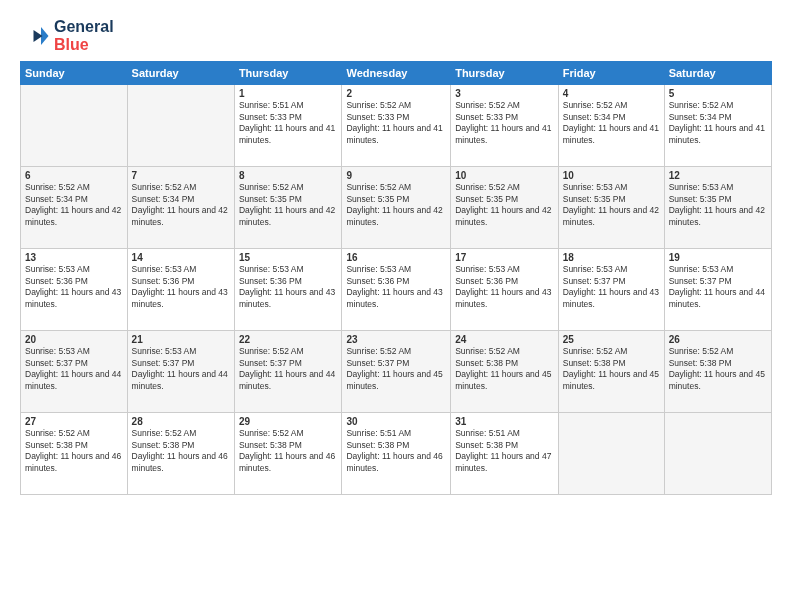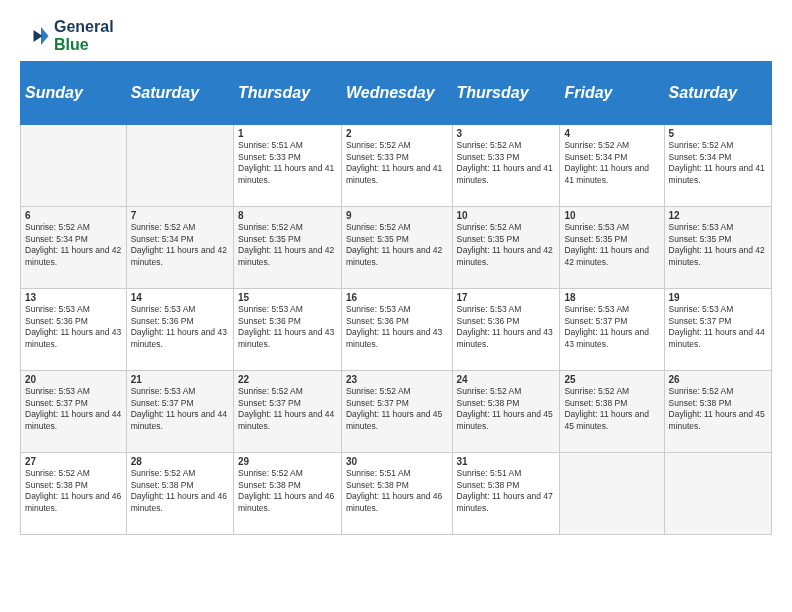--- a/index.html
+++ b/index.html
@@ -44,26 +44,25 @@
       color: #333;
     }
     .calendar {
       width: 100%;
       border-collapse: collapse;
       font-size: 9.5px;
     }
     .calendar th {
       background: #2a7dc9;
       color: #fff;
-      padding: 22px 4px;
+      padding: 5px 4px;
       text-align: left;
-      font-size: 16px;
+      font-size: 11px;
       font-weight: bold;
       border: 1px solid #2a7dc9;
-      font-style: italic;
     }
     .calendar td {
       border: 1px solid #ccc;
       vertical-align: top;
       padding: 3px 4px;
       width: 113px;
       min-height: 75px;
       height: 82px;
       color: #333;
     }
@@ -96,21 +95,21 @@
 
 <div class="page">
   <div class="header">
     <div class="logo">
       <svg class="logo-icon" viewBox="0 0 40 40">
         <polygon points="28,8 38,20 28,32" fill="#2a7dc9"></polygon>
         <polygon points="18,12 30,20 18,28" fill="#1a3a5c"></polygon>
       </svg>
       <div>
         <div style="font-size:16px;font-weight:bold;color:#1a3a5c;line-height:1.1;">General</div>
-        <div style="font-size:16px;font-weight:bold;color:#15803d;line-height:1.1;">Blue</div>
+        <div style="font-size:16px;font-weight:bold;color:#ef4444;line-height:1.1;">Blue</div>
       </div>
     </div>
     <div class="title-block">
       <div class="month-title"></div>
       <div class="subtitle"></div>
     </div>
   </div>
 
   <table class="calendar">
     <thead>

